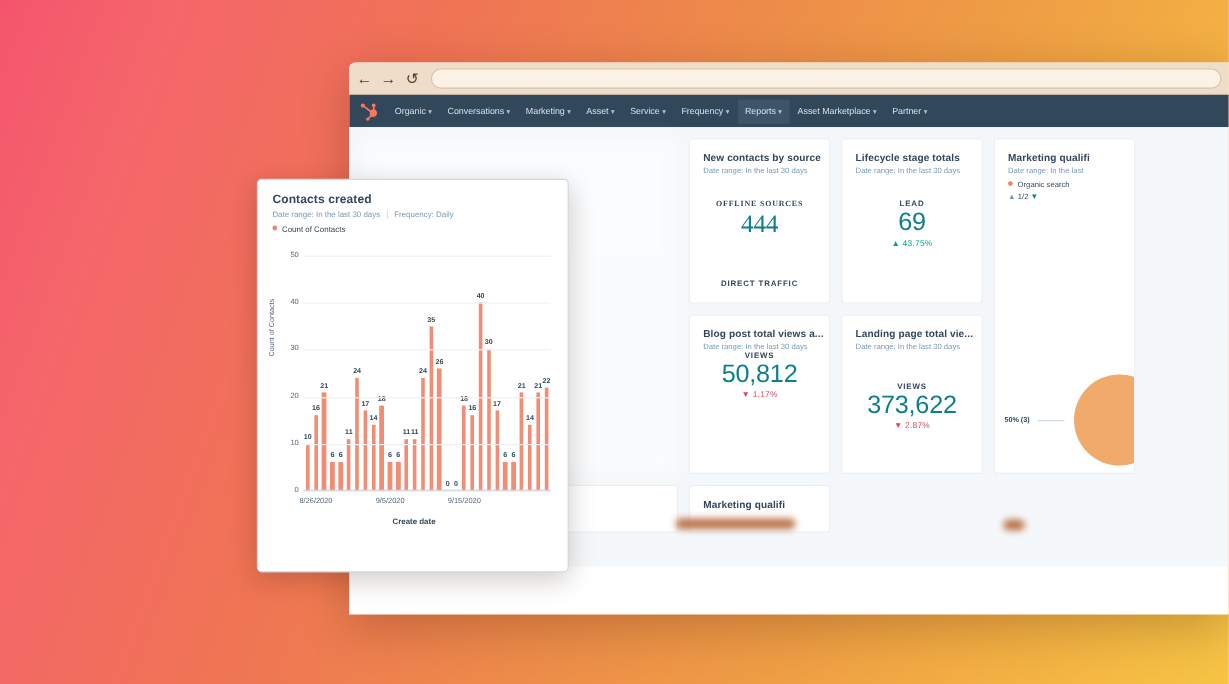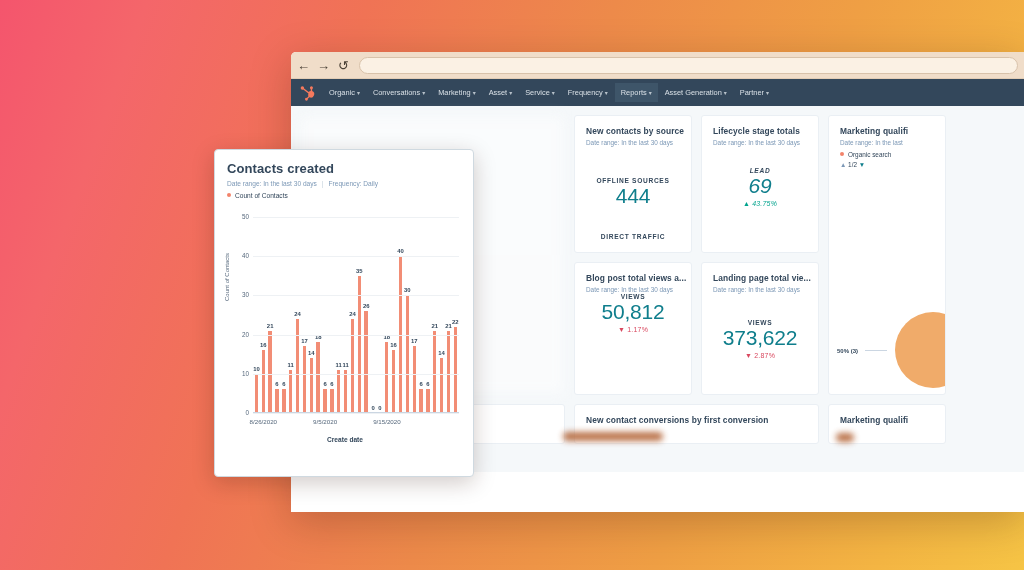--- a/index.html
+++ b/index.html
@@ -176,21 +176,21 @@
     left: 214px; top: 149px;
     width: 260px; height: 328px;
     background: #fff;
     border: 1px solid #cfd9e0;
     border-radius: 4px;
     box-shadow: 0 6px 22px rgba(50,20,10,.22);
     padding: 11px 12px 8px 12px;
     z-index: 20;
   }
   .popup-title {
-    font-size: 13px; font-weight: bold; color: #33475b;
+    font-size: 10px; font-weight: bold; color: #33475b;
     letter-spacing: .1px;
   }
   .popup-sub {
     font-size: 6.6px; color: #7c98b6; margin-top: 4px;
   }
   .popup-sub .sep { margin: 0 5px; color:#c2cfdb; }
   .popup-legend {
     font-size: 6.6px; color: #33475b; margin-top: 5px;
   }
 
@@ -304,35 +304,35 @@
     <svg class="hs-logo" viewBox="0 0 24 24">
       <path d="M16.2 9.3V6.9a2 2 0 0 0 1.1-1.8V5a2 2 0 0 0-2-2h-.1a2 2 0 0 0-2 2v.1c0 .8.4 1.5 1.1 1.8v2.4c-1 .15-2 .6-2.7 1.27L5.4 5.9c.05-.2.08-.4.08-.6A2.3 2.3 0 1 0 3.2 7.6c.4 0 .8-.12 1.15-.32l6.9 5.37c-.6 1.2-.6 2.6 0 3.8l-2.1 2.1a1.9 1.9 0 0 0-.55-.1 1.9 1.9 0 1 0 1.9 1.9c0-.2-.03-.38-.1-.55l2.08-2.08a4.55 4.55 0 1 0 3.7-8.4z" fill="#f5795d"></path>
     </svg>
     <span class="nav-item"><span>Organic</span><span class="caret">▾</span></span>
     <span class="nav-item"><span>Conversations</span><span class="caret">▾</span></span>
     <span class="nav-item"><span>Marketing</span><span class="caret">▾</span></span>
     <span class="nav-item"><span>Asset</span><span class="caret">▾</span></span>
     <span class="nav-item"><span>Service</span><span class="caret">▾</span></span>
     <span class="nav-item"><span>Frequency</span><span class="caret">▾</span></span>
     <span class="nav-item active"><span>Reports</span><span class="caret">▾</span></span>
-    <span class="nav-item"><span>Asset Generation</span><span class="caret">▾</span></span>
+    <span class="nav-item"><span>Asset Marketplace</span><span class="caret">▾</span></span>
     <span class="nav-item"><span>Partner</span><span class="caret">▾</span></span>
   </div>
 
 
   <div class="dash-body">
     <div class="grid">
 
       <div class="card blurred" style="width:265px;height:280px;"></div>
 
       <div class="col">
         <div class="card" style="width:118px;height:138px;">
           <div class="card-title">New contacts by source</div>
           <div class="card-sub">Date range: In the last 30 days</div>
-          <div class="metric-wrap" style="margin-top:31px;">
+          <div class="metric-wrap" style="margin-top:21px;font-family:Liberation Serif, serif;">
             <div class="metric-label">OFFLINE SOURCES</div>
             <div class="metric-value">444</div>
           </div>
           <div class="metric-label" style="position:absolute;left:0;right:0;bottom:12px;text-align:center;">DIRECT TRAFFIC</div>
         </div>
 
         <div class="card" style="width:118px;height:133px;">
           <div class="card-title">Blog post total views a...</div>
           <div class="card-sub">Date range: In the last 30 days</div>
           <div class="metric-wrap" style="">
@@ -340,21 +340,21 @@
             <div class="metric-value">50,812</div>
             <div class="metric-delta down"><span class="tri-down">▼</span> <span>1.17%</span></div>
           </div>
         </div>
       </div>
 
       <div class="col">
         <div class="card" style="width:118px;height:138px;">
           <div class="card-title">Lifecycle stage totals</div>
           <div class="card-sub">Date range: In the last 30 days</div>
-          <div class="metric-wrap" style="margin-top:21px;font-style:italic;">
+          <div class="metric-wrap" style="margin-top:21px;">
             <div class="metric-label">LEAD</div>
             <div class="metric-value">69</div>
             <div class="metric-delta up"><span class="tri-up">▲</span> <span>43.75%</span></div>
           </div>
         </div>
 
         <div class="card" style="width:118px;height:133px;">
           <div class="card-title">Landing page total vie...</div>
           <div class="card-sub">Date range: In the last 30 days</div>
           <div class="metric-wrap" style="margin-top:26px;">
@@ -380,23 +380,20 @@
           <div class="pie"></div>
           <div class="pie-leader"></div>
           <div class="pie-lbl">50% (3)</div>
         </div>
       </div>
     </div>
 
     <div class="bottom-row">
       <div class="card" style="width:265px;height:40px;">
         <div class="card-title">Blog posts by most total views</div>
-      </div>
-      <div class="card" style="width:245px;height:40px;">
-        <div class="card-title">New contact conversions by first conversion</div>
       </div>
       <div class="card" style="width:118px;height:40px;">
         <div class="card-title">Marketing qualifi</div>
       </div>
     </div>
 
     <div class="smudge" style="left:272px;top:326px;width:100px;height:9px;"></div>
     <div class="smudge" style="left:545px;top:327px;width:18px;height:9px;"></div>
   </div>
 </div>

